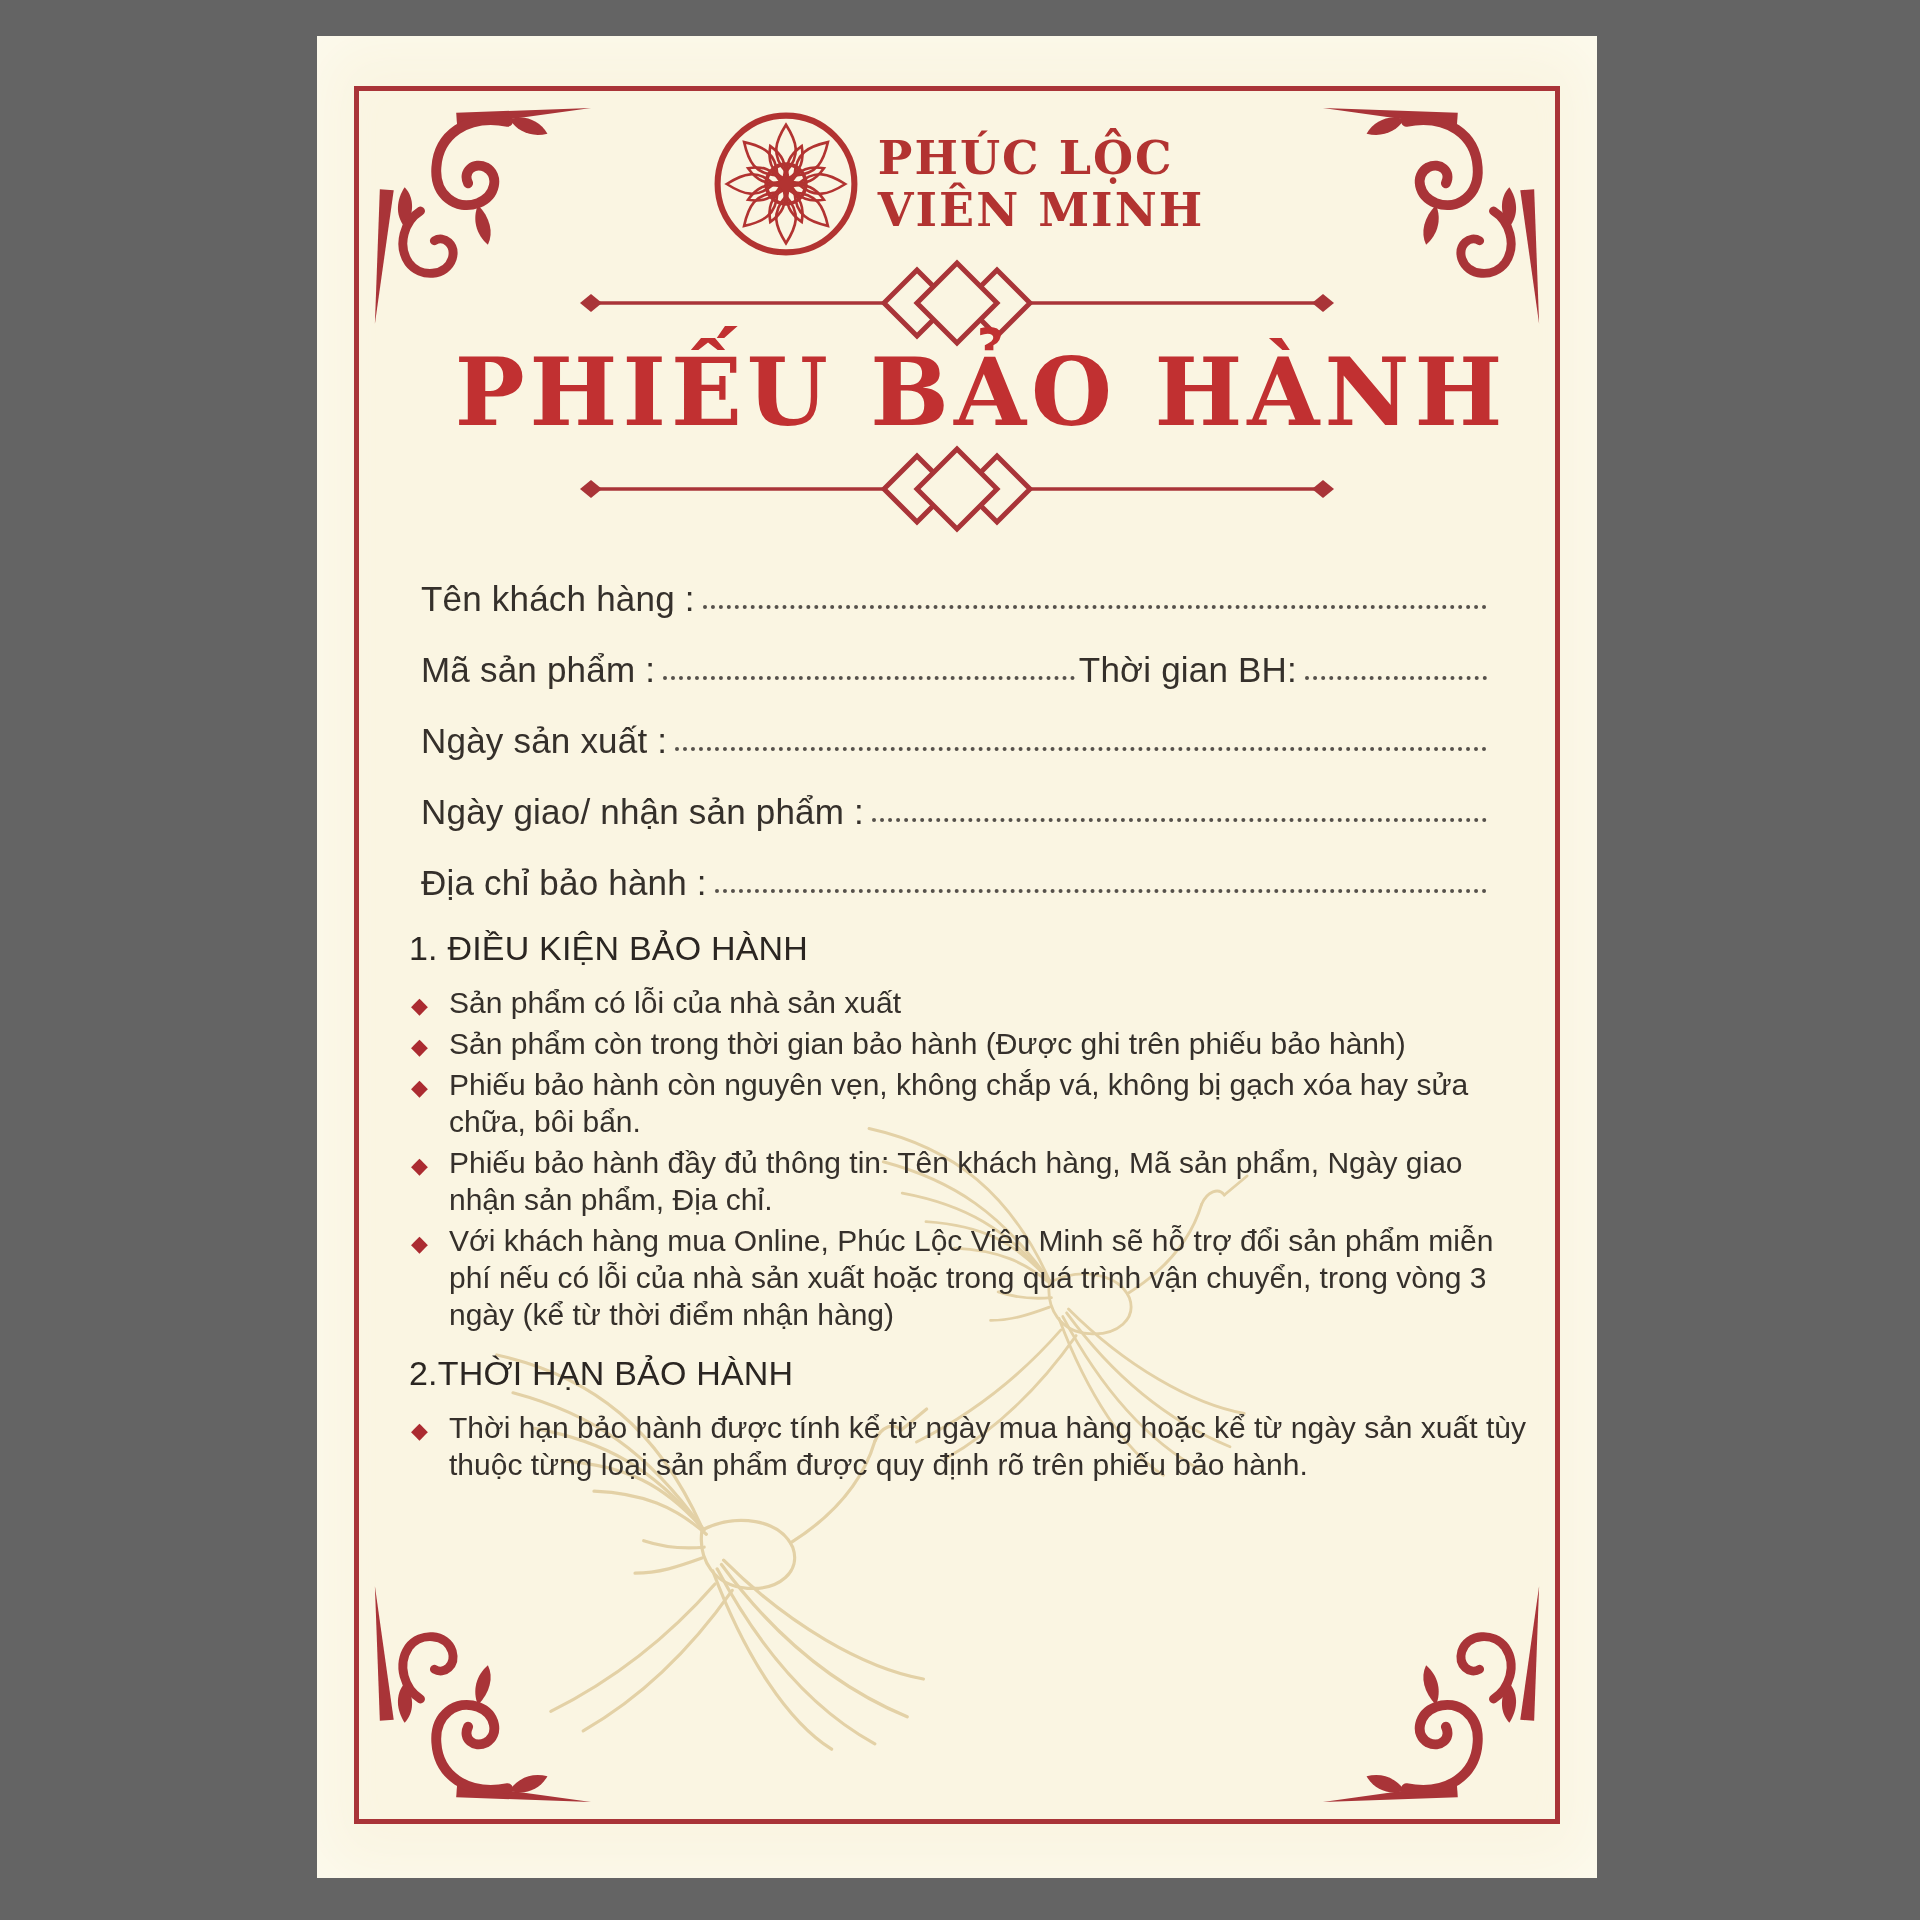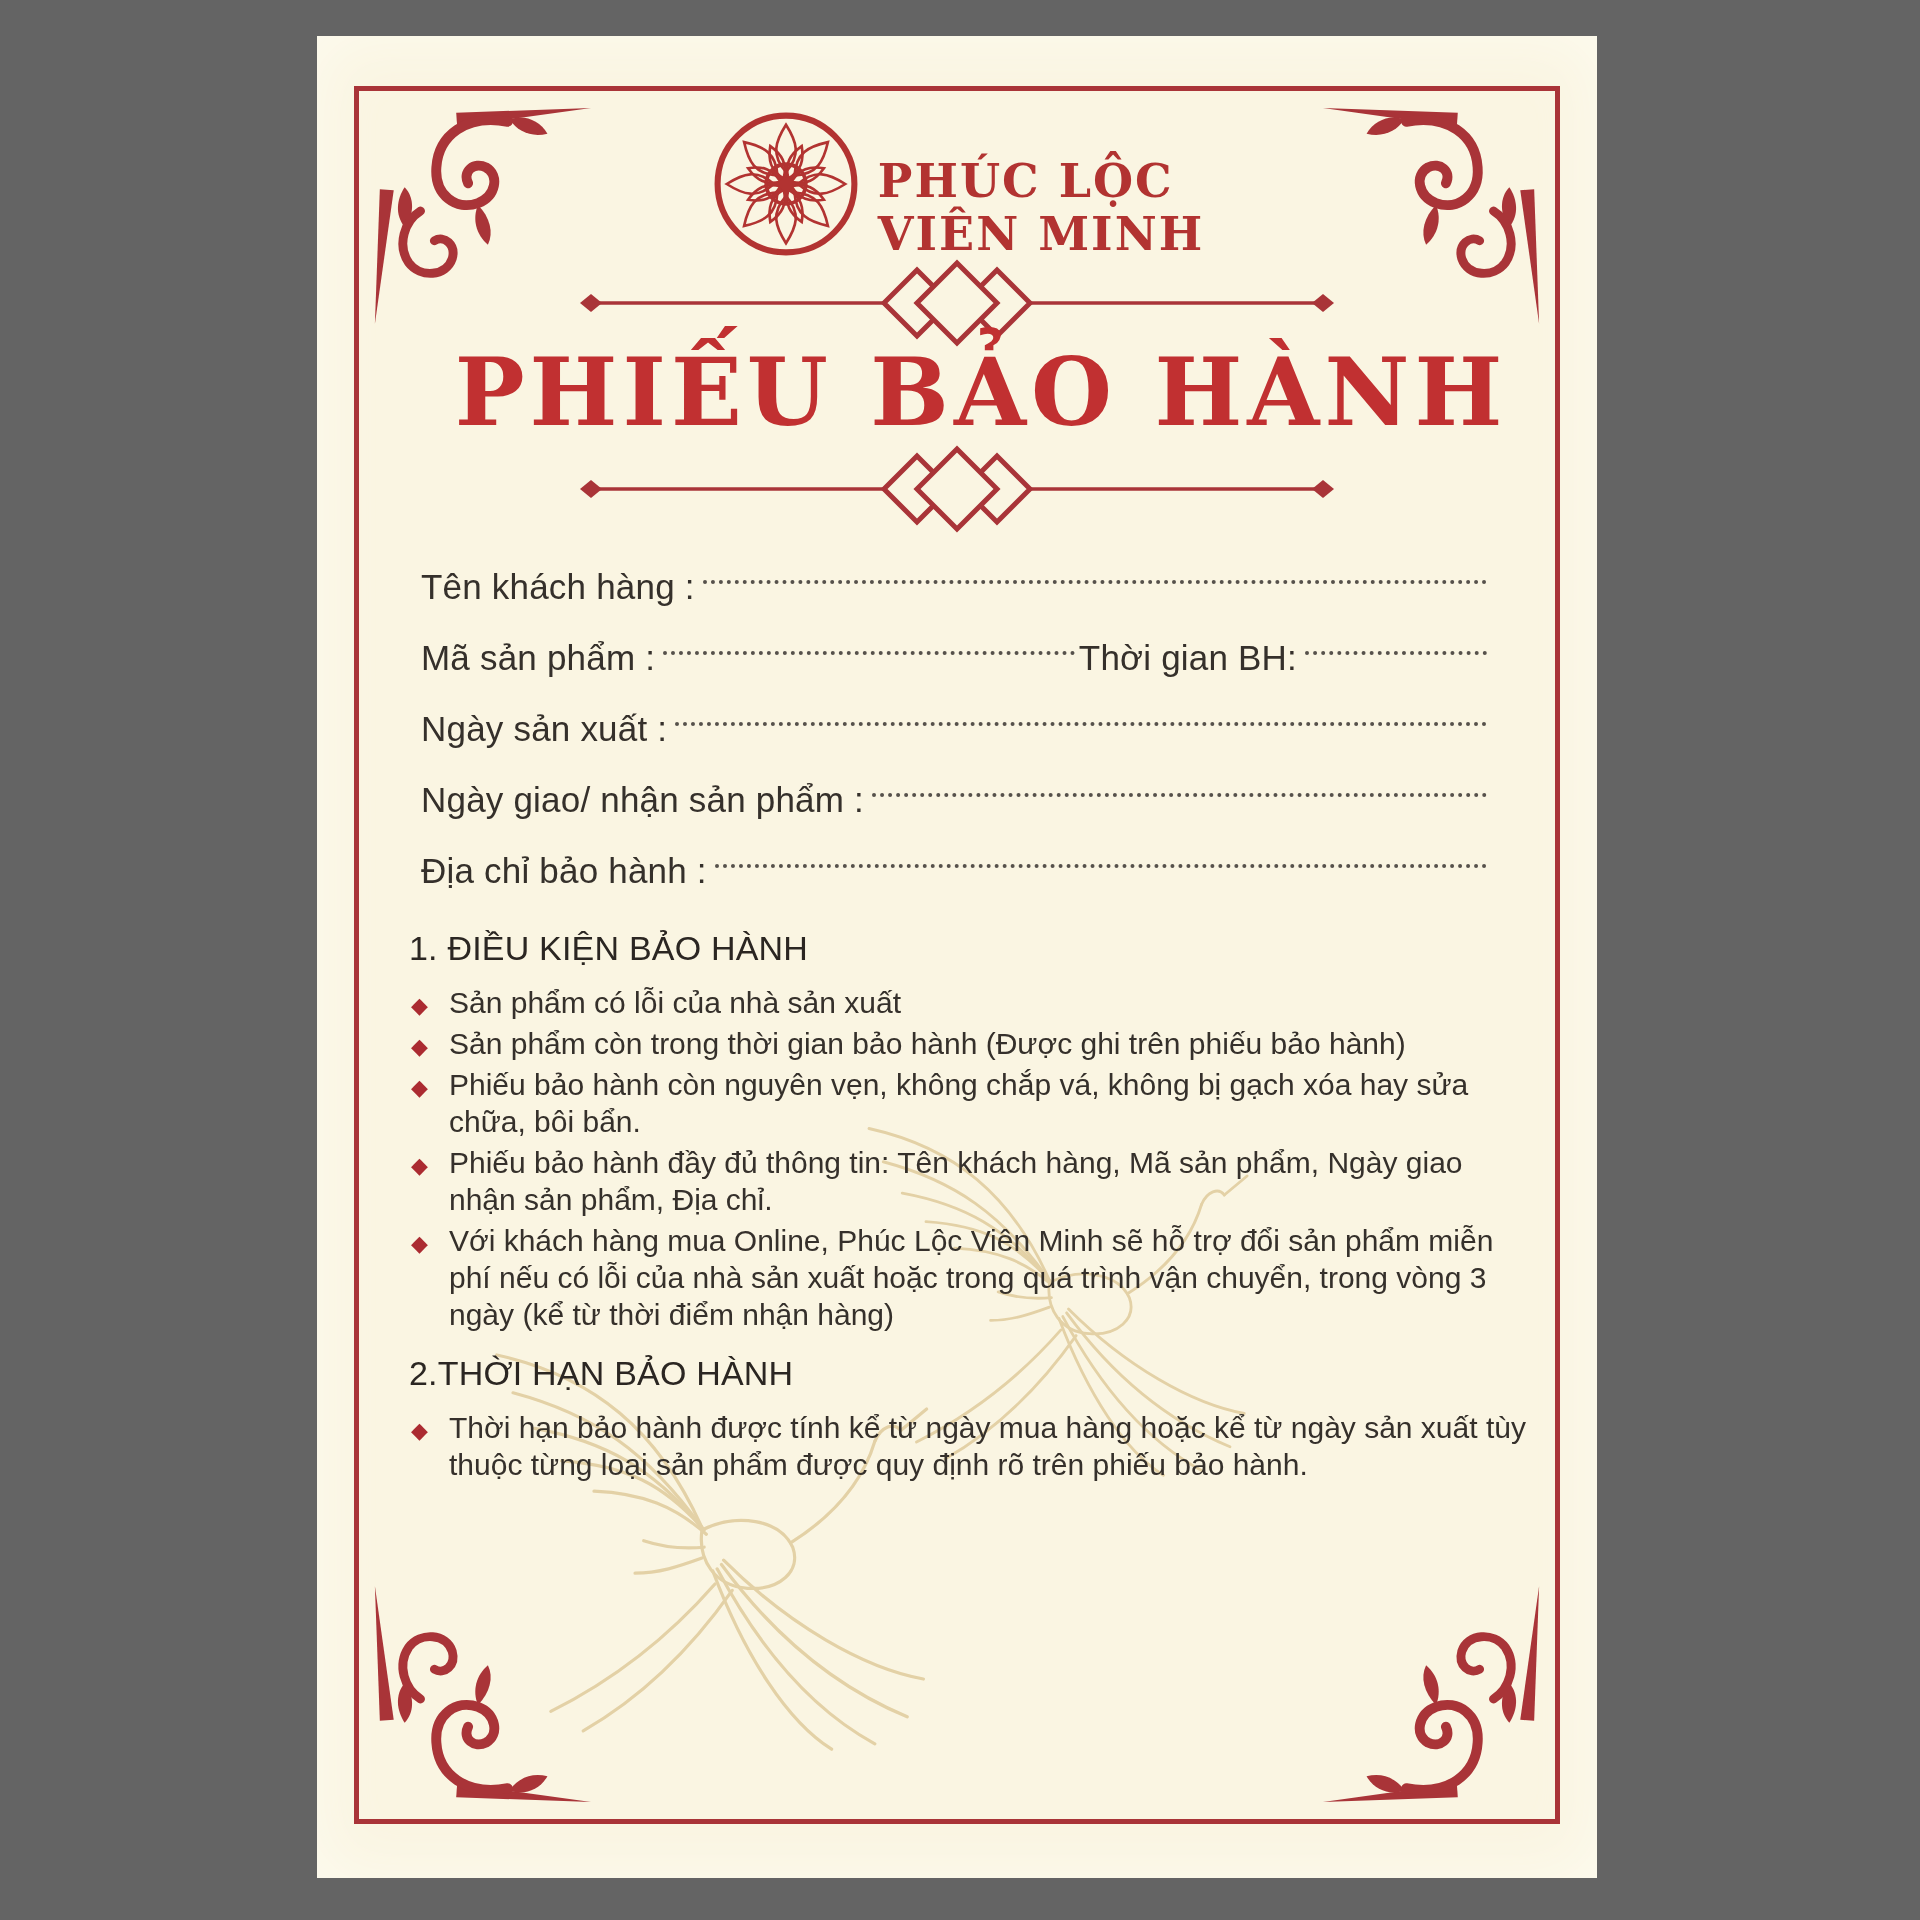--- a/index.html
+++ b/index.html
@@ -17,41 +17,41 @@
   .corner{position:absolute;width:238px;height:238px;color:#a93438;}
   .corner svg{width:100%;height:100%;display:block;}
   .corner.tl{left:44px;top:58px;}
   .corner.tr{right:44px;top:58px;transform:scaleX(-1);}
   .corner.bl{left:44px;bottom:62px;transform:scaleY(-1);}
   .corner.br{right:44px;bottom:62px;transform:scale(-1,-1);}
 
   .watermark{position:absolute;left:95px;top:1035px;width:900px;height:760px;color:#e0cb9c;opacity:.85;}
   .watermark svg{width:100%;height:100%;}
 
-  .header{position:absolute;left:0;right:0;top:72px;display:flex;justify-content:center;align-items:flex-end;gap:16px;}
+  .header{position:absolute;left:0;right:0;top:72px;display:flex;justify-content:center;align-items:center;gap:16px;}
   .logo{width:152px;height:152px;color:#b23331;}
   .logo svg{width:100%;height:100%;}
   .brand{
     font-family:"DejaVu Serif",serif;font-weight:bold;color:#b23331;
     font-size:46px;line-height:1.14;letter-spacing:2px;
   }
 
   .divider{position:absolute;left:0;right:0;display:flex;justify-content:center;color:#a93438;}
   .divider svg{width:760px;height:90px;}
   .divider.d1{top:222px;}
   .divider.d2{top:408px;}
 
   .title{
     position:absolute;left:0;right:0;top:298px;height:118px;line-height:118px;
     text-align:center;font-family:"DejaVu Serif",serif;font-weight:bold;
     font-size:93px;letter-spacing:5px;color:#c13031;white-space:nowrap;margin-left:48px;
   }
 
   .fields{position:absolute;left:104px;width:1070px;top:518px;}
-  .frow{display:flex;align-items:center;height:71px;}
+  .frow{display:flex;align-items:flex-end;height:71px;}
   .flabel{font-size:35px;color:#35302b;white-space:nowrap;padding-bottom:6px;letter-spacing:.2px;}
   .dots{flex:1 1 auto;border-bottom:4px dotted #56514b;margin:0 4px 16px 8px;height:1px;}
   .dots.mid{flex:1 1 auto;}
   .dots.short{flex:0 0 182px;}
 
   .sections{position:absolute;left:88px;width:1122px;top:890px;color:#35302b;}
   .sec-heading{font-size:34px;line-height:44px;font-weight:normal;color:#2b2622;margin:0 0 14px 4px;letter-spacing:.2px;}
   .sec{margin:0;}
   .sec + .sec{margin-top:18px;}
   .bullet-item{position:relative;padding-left:44px;font-size:30px;line-height:37px;margin-bottom:4px;}

